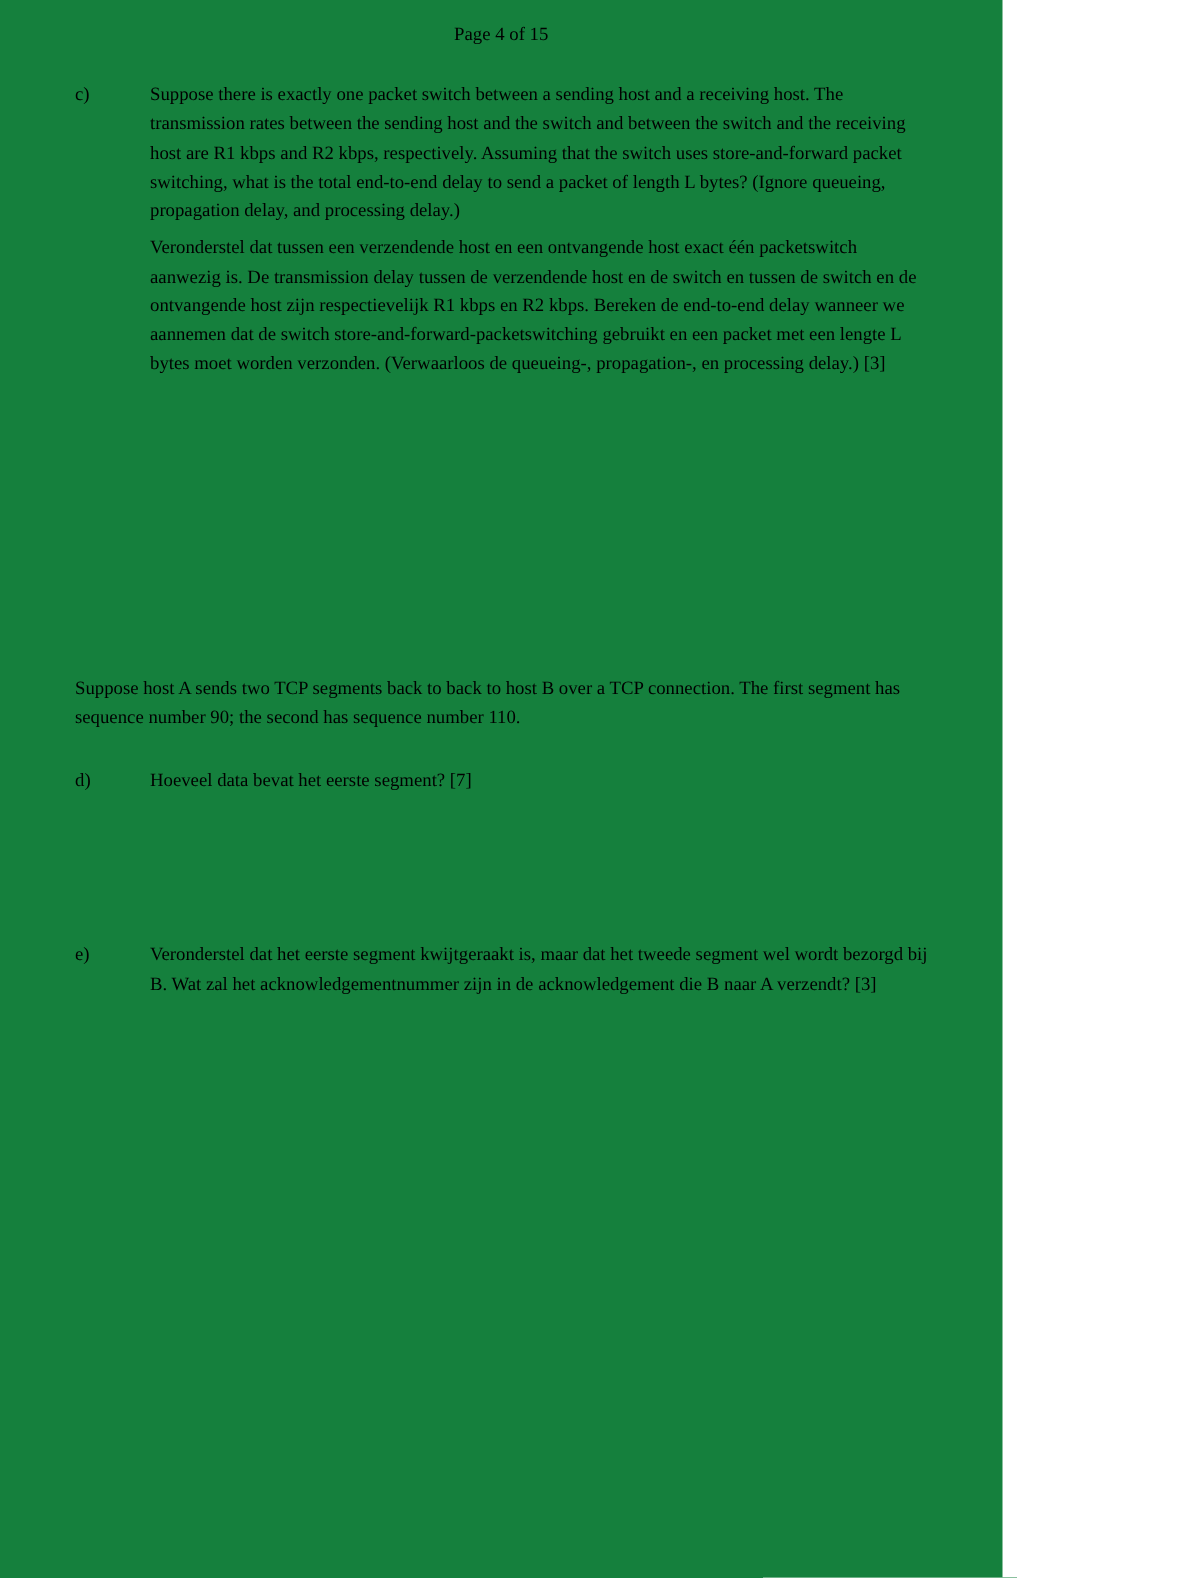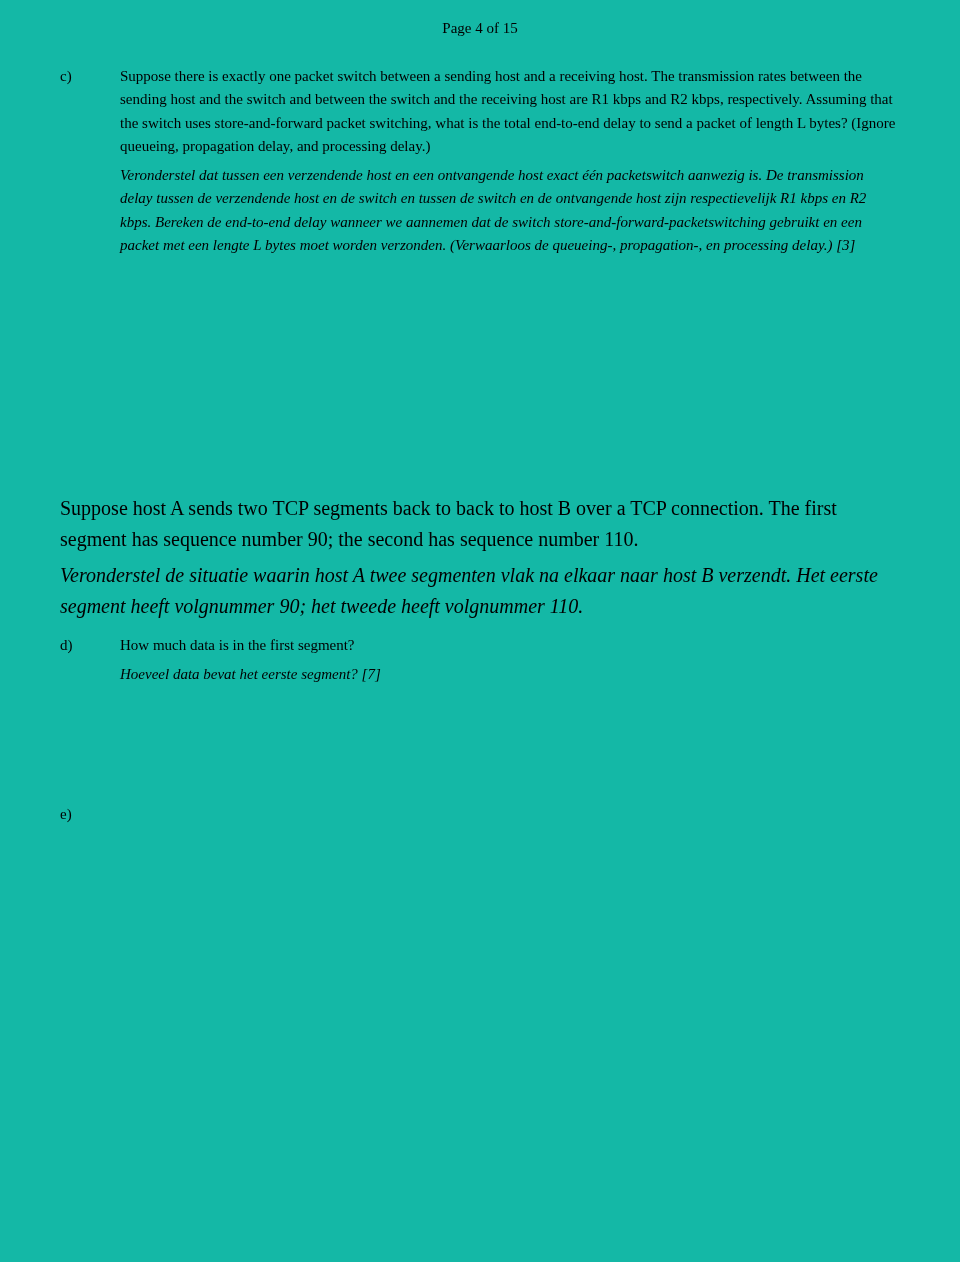--- a/index.html
+++ b/index.html
@@ -11,24 +11,24 @@
     body {
       background: #ffffff;
       font-family: "Times New Roman", Times, serif;
       font-size: 15px;
       color: #000000;
       width: 960px;
       min-height: 1262px;
     }
 
     .page-container {
-      width: 960px;
+      width: 802px;
       min-height: 1262px;
       padding: 20px 60px 28px 60px;
-      background: #14b8a6;
+      background: #15803d;
     }
 
     .page-header {
       text-align: center;
       margin-bottom: 28px;
       font-size: 15px;
     }
 
     .section-c {
       display: flex;
@@ -47,38 +47,37 @@
       font-size: 15px;
       line-height: 1.55;
     }
 
     .section-content p {
       margin-bottom: 6px;
       margin-left: 20px;
     }
 
     .italic-text {
-      font-style: italic;
     }
 
     .normal-text {
       font-style: normal;
     }
 
     .spacer {
       height: 220px;
     }
 
     .spacer-small {
       height: 100px;
     }
 
     .full-width-section {
-      margin-bottom: 12px;
-      font-size: 20px;
+      margin-bottom: 28px;
+      font-size: 15px;
       line-height: 1.55;
     }
 
     .full-width-section p {
       margin-bottom: 5px;
     }
 
     .section-d {
       display: flex;
       flex-direction: row;
@@ -107,36 +106,35 @@
     <div class="section-content">
       <p class="normal-text">Suppose there is exactly one packet switch between a sending host and a receiving host. The transmission rates between the sending host and the switch and between the switch and the receiving host are R1 kbps and R2 kbps, respectively. Assuming that the switch uses store-and-forward packet switching, what is the total end-to-end delay to send a packet of length L bytes? (Ignore queueing, propagation delay, and processing delay.)</p>
       <p class="italic-text">Veronderstel dat tussen een verzendende host en een ontvangende host exact één packetswitch aanwezig is. De transmission delay tussen de verzendende host en de switch en tussen de switch en de ontvangende host zijn respectievelijk R1 kbps en R2 kbps. Bereken de end-to-end delay wanneer we aannemen dat de switch store-and-forward-packetswitching gebruikt en een packet met een lengte L bytes moet worden verzonden. (Verwaarloos de queueing-, propagation-, en processing delay.) [3]</p>
     </div>
   </div>
 
   <div class="spacer"></div>
 
   <div class="full-width-section">
     <p class="normal-text">Suppose host A sends two TCP segments back to back to host B over a TCP connection. The first segment has sequence number 90; the second has sequence number 110.</p>
-    <p class="italic-text">Veronderstel de situatie waarin host A twee segmenten vlak na elkaar naar host B verzendt. Het eerste segment heeft volgnummer 90; het tweede heeft volgnummer 110.</p>
   </div>
 
   <div class="section-d">
     <div class="section-label">
       <span>d)</span>
     </div>
     <div class="section-content">
-      <p class="normal-text">How much data is in the first segment?</p>
       <p class="italic-text">Hoeveel data bevat het eerste segment? [7]</p>
     </div>
   </div>
 
   <div class="spacer-small"></div>
 
   <div class="section-e">
     <div class="section-label">
       <span>e)</span>
     </div>
     <div class="section-content">
+      <p class="italic-text">Veronderstel dat het eerste segment kwijtgeraakt is, maar dat het tweede segment wel wordt bezorgd bij B. Wat zal het acknowledgementnummer zijn in de acknowledgement die B naar A verzendt? [3]</p>
     </div>
   </div>
 
 </div>
 
 </body></html>

